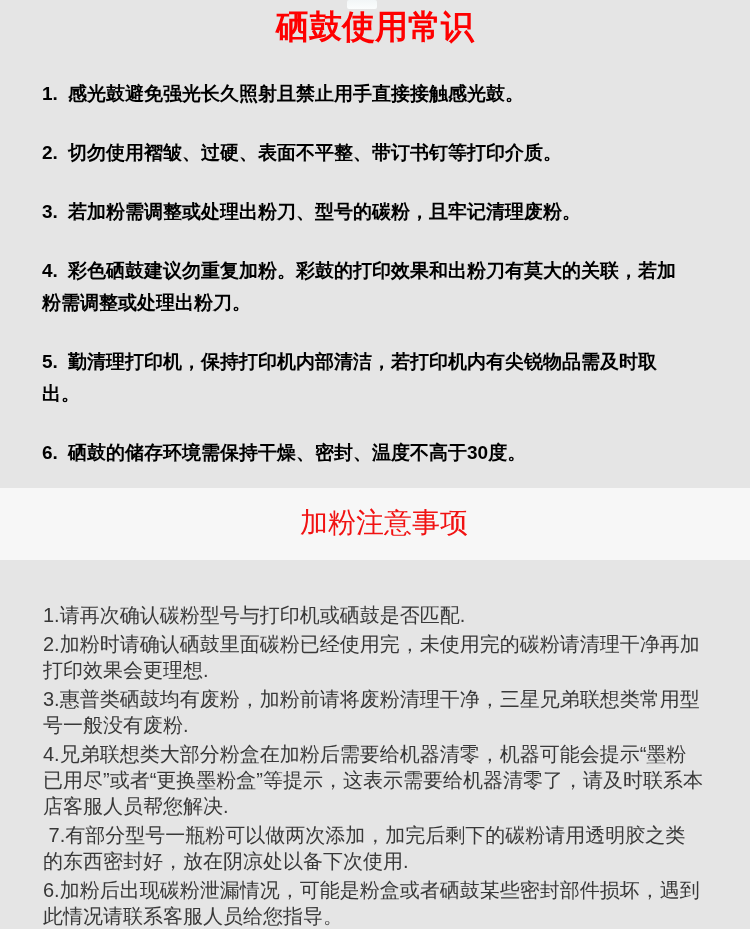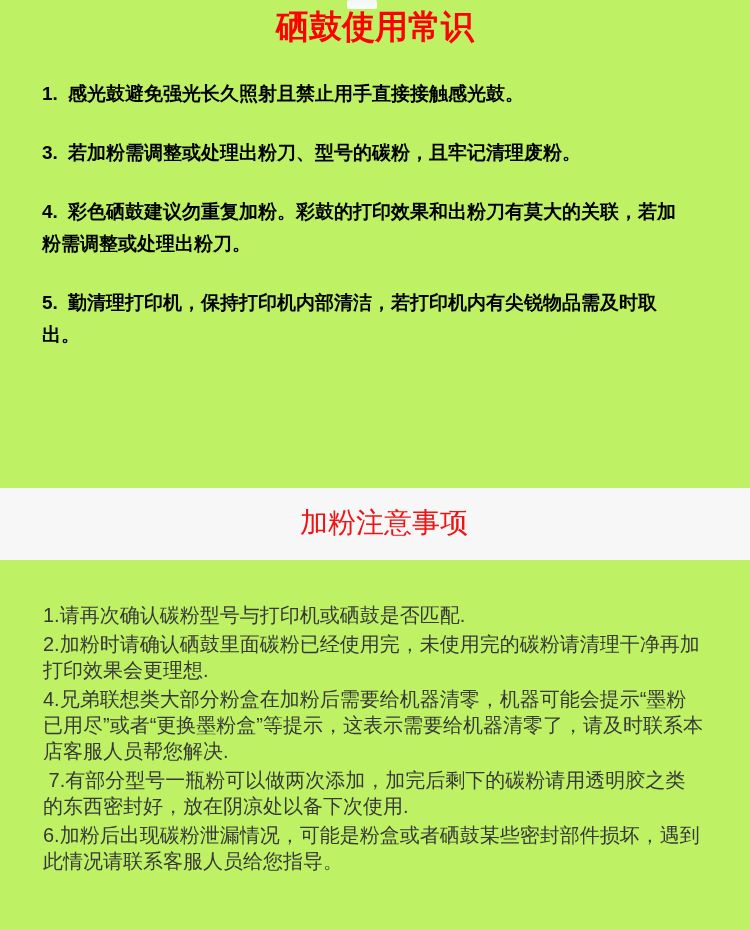--- a/index.html
+++ b/index.html
@@ -1,21 +1,21 @@
 <!DOCTYPE html>
 <html style="--title1-red: #fe0000; --title2-red: #f11212; --band-bg: #f7f7f7; --list1-text: #000000; --list2-text: #383838;"><head>
 <meta charset="utf-8">
 <style>
   html, body { margin: 0; padding: 0; background: #ffffff; }
   .page {
     position: relative;
     width: 750px;
     height: 929px;
     margin: 0 auto;
-    background: #bef264;
+    background: #e5e5e5;
     overflow: hidden;
     font-family: "Liberation Sans", sans-serif;
   }
   
   .artifact {
     position: absolute;
     top: 0; left: 347px;
     width: 30px; height: 9px;
     background: linear-gradient(#f2f6f7, #fbfdfd);
     border-radius: 2px;
@@ -76,35 +76,42 @@
 
   <div class="artifact"></div>
 
   <div class="s1-title">硒鼓使用常识</div>
 
   <div class="list1">
     <div class="item">
       <span class="num">1.</span><span>感光鼓避免强光长久照射且禁止用手直接接触感光鼓。</span>
     </div>
     <div class="item">
+      <span class="num">2.</span><span>切勿使用褶皱、过硬、表面不平整、带订书钉等打印介质。</span>
+    </div>
+    <div class="item">
       <span class="num">3.</span><span>若加粉需调整或处理出粉刀、型号的碳粉，且牢记清理废粉。</span>
     </div>
     <div class="item">
       <span class="num">4.</span><span>彩色硒鼓建议勿重复加粉。彩鼓的打印效果和出粉刀有莫大的关联，若加粉需调整或处理出粉刀。</span>
     </div>
     <div class="item">
       <span class="num">5.</span><span>勤清理打印机，保持打印机内部清洁，若打印机内有尖锐物品需及时取出。</span>
+    </div>
+    <div class="item">
+      <span class="num">6.</span><span>硒鼓的储存环境需保持干燥、密封、温度不高于30度。</span>
     </div>
   </div>
 
   <div class="band">
     <div class="s2-title">加粉注意事项</div>
   </div>
 
   <div class="list2">
     <div class="nitem">1.请再次确认碳粉型号与打印机或硒鼓是否匹配.</div>
     <div class="nitem">2.加粉时请确认硒鼓里面碳粉已经使用完，未使用完的碳粉请清理干净再加打印效果会更理想.</div>
+    <div class="nitem">3.惠普类硒鼓均有废粉，加粉前请将废粉清理干净，三星兄弟联想类常用型号一般没有废粉.</div>
     <div class="nitem">4.兄弟联想类大部分粉盒在加粉后需要给机器清零，机器可能会提示“墨粉已用尽”或者“更换墨粉盒”等提示，这表示需要给机器清零了，请及时联系本店客服人员帮您解决.</div>
     <div class="nitem"> 7.有部分型号一瓶粉可以做两次添加，加完后剩下的碳粉请用透明胶之类的东西密封好，放在阴凉处以备下次使用.</div>
     <div class="nitem">6.加粉后出现碳粉泄漏情况，可能是粉盒或者硒鼓某些密封部件损坏，遇到此情况请联系客服人员给您指导。</div>
   </div>
 
 </div>
 
 </body></html>

